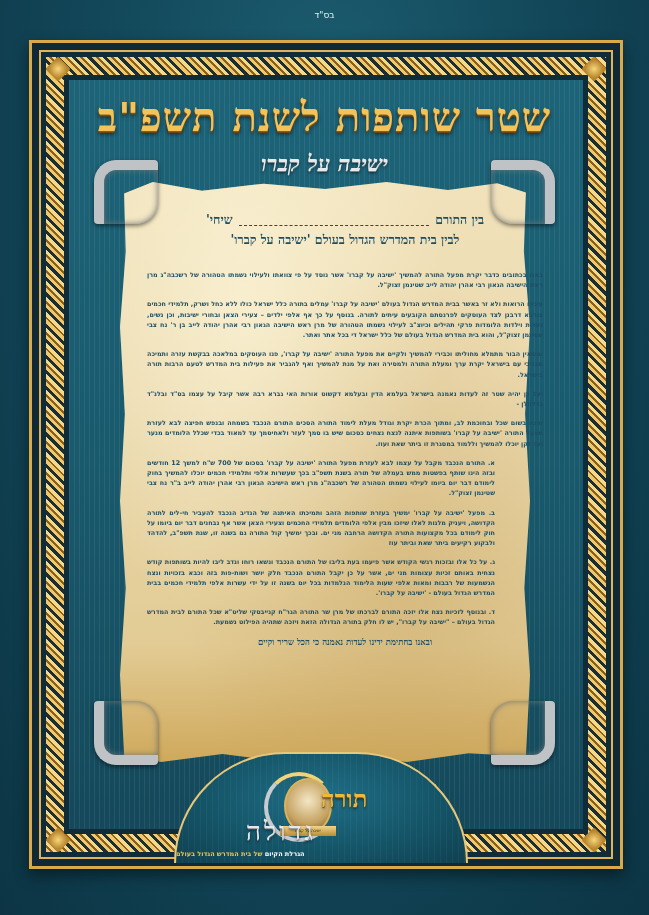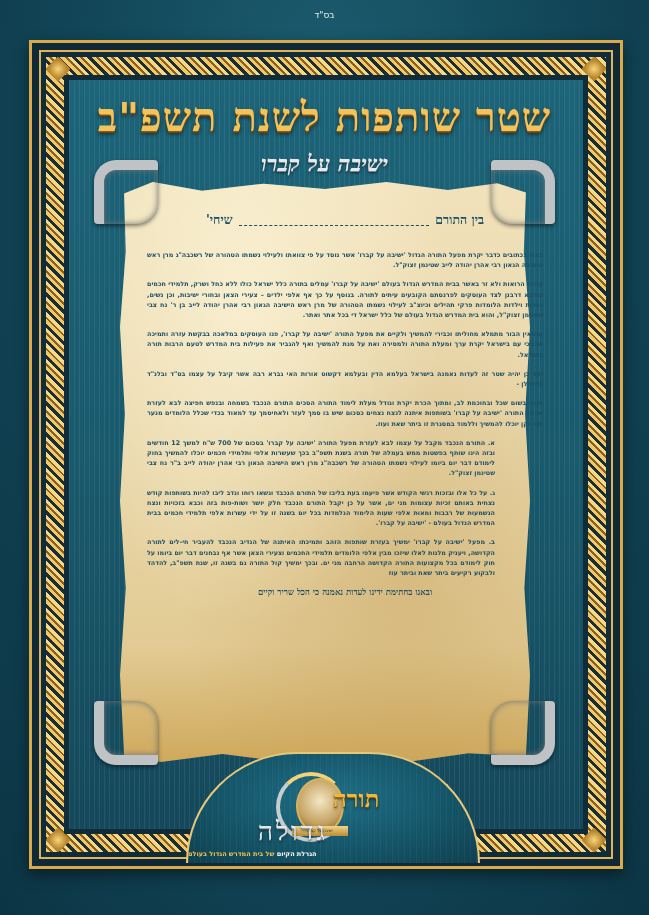--- a/index.html
+++ b/index.html
@@ -92,21 +92,21 @@
     font-size: 6.4px; line-height: 10.2px; font-weight: bold;
     margin-bottom: 9px; text-align: justify;
   }
   .para.indent { padding-right: 48px; }
   .para.first { margin-top: 22px; }
   .closing {
     text-align: center; font-family: "DejaVu Serif", serif; font-weight: bold;
     font-size: 8.5px; margin-top: 2px;
   }
   .logo-dome {
-    position: absolute; left: 186px; top: 752px; width: 294px; height: 160px;
+    position: absolute; left: 174px; top: 752px; width: 294px; height: 160px;
     border-radius: 147px 147px 0 0;
     border: 2px solid #e7c77a; border-bottom: none;
     background:
       repeating-linear-gradient(90deg, rgba(255,255,255,0.04) 0 1px, transparent 1px 6px),
       radial-gradient(ellipse at 50% 40%, #1f6e86 0%, #145366 60%, #0f4050 100%);
     height: 111px;
     overflow: hidden;
   }
   .logo-portrait {
     position: absolute; left: 108px; top: 24px; width: 48px; height: 56px;
@@ -169,30 +169,32 @@
 <div class="silver tr"></div>
 <div class="silver bl"></div>
 <div class="silver br"></div>
 
 <div class="doc">
   <div class="line-heading">
     <span>בין התורם</span>
     <span class="blank"></span>
     <span>שיחי'</span>
   </div>
-
-  <p class="para first">באנו בכתובים כדבר יקרת מפעל התורה הגדול 'ישיבה על קברו' אשר נוסד על פי צוואתו ולעילוי נשמתו הטהורה של רשכבה"ג מרן ראש הישיבה הגאון רבי אהרן יהודה לייב שטינמן זצוק"ל.</p>
+  <div class="line-heading">לבין בית המדרש הגדול בעולם 'ישיבה על קברו'</div>
+
+  <p class="para first">באנו בכתובים כדבר יקרת מפעל התורה להמשיך 'ישיבה על קברו' אשר נוסד על פי צוואתו ולעילוי נשמתו הטהורה של רשכבה"ג מרן ראש הישיבה הגאון רבי אהרן יהודה לייב שטינמן זצוק"ל.</p>
   <p class="para">עינינו הרואות ולא זר באשר בבית המדרש הגדול בעולם 'ישיבה על קברו' עמלים בתורה כלל ישראל כולו ללא כחל ושרק, תלמידי חכמים צורבא דרבנן לצד העוסקים לפרנסתם הקובעים עיתים לתורה. בנוסף על כך אף אלפי ילדים – צעירי הצאן ובחורי ישיבות, וכן נשים, נערות וילדות הלומדות פרקי תהילים וכיוצ"ב לעילוי נשמתו הטהורה של מרן ראש הישיבה הגאון רבי אהרן יהודה לייב בן ר' נח צבי שטינמן זצוק"ל, והוא בית המדרש הגדול בעולם של כלל ישראל די בכל אתר ואתר.</p>
   <p class="para">ומשאין הבור מתמלא מחוליתו וכבירי להמשיך ולקיים את מפעל התורה 'ישיבה על קברו', פנו העוסקים במלאכה בבקשת עזרה ותמיכה מבניכי עם בישראל יקרת ערך ומעלת התורה ולמסירה ואת על מנת להמשיך ואף להגביר את פעילות בית המדרש לטעם הרבות תורה בישראל.</p>
   <p class="para">ועל כן יהיה שטר זה לעדות נאמנה בישראל בעלמא הדין ובעלמא דקשוט אורות האי גברא רבה אשר קיבל על עצמו בס"ד ובלנ"ד כדלהלן -</p>
   <p class="para">והנה בשום שכל ובחוכמת לב, ומתוך הכרת יקרת וגודל מעלת לימוד התורה הסכים התורם הנכבד בשמחה ובנפש חפיצה לבא לעזרת מפעל התורה 'ישיבה על קברו' בשותפות איתנה לנצח נצחים כסכום שיש בו סמך לעזר ולאחיסמך עד למאוד בכדי שכלל הלומדים מנער ועד זקן יוכלו להמשיך וללמוד במסגרת זו ביתר שאת ועוז.</p>
 
   <p class="para indent">א. התורם הנכבד מקבל על עצמו לבא לעזרת מפעל התורה 'ישיבה על קברו' בסכום של 700 ש"ח למשך 12 חודשים ובזה הינו שותף בפשטות ממש בעמלה של תורה בשנת תשפ"ב בכך שעשרות אלפי ותלמידי חכמים יוכלו להמשיך בחוק לימודם דבר יום ביומו לעילוי נשמתו הטהורה של רשכבה"ג מרן ראש הישיבה הגאון רבי אהרן יהודה לייב ב"ר נח צבי שטינמן זצוק"ל.</p>
+  <p class="para indent">ב. מפעל 'ישיבה על קברו' ימשיך בעזרת שותפות הזהב ותמיכתו האיתנה של הנדיב הנכבד להעביר חי-לים לתורה הקדושה, ויעניק מלגות לאלו שיזכו מבין אלפי הלומדים תלמידי החכמים וצעירי הצאן אשר אף נבחנים דבר יום ביומו על חוק לימודם בכל מקצועות התורה הקדושה הרחבה מני ים. ובכך ימשיך קול התורה גם בשנה זו, שנת תשפ"ב, להדהד ולבקוע רקיעים ביתר שאת וביתר עוז</p>
   <p class="para indent">ג. על כל אלו ובזכות רגשי הקודש אשר פיעמו בעת בליבו של התורם הנכבד ונשאו רוחו ונדב ליבו להיות בשותפות קודש נצחית באותם זכיות עצומות מני ים, אשר על כן יקבל התורם הנכבד חלק יושר ושות-פות בזה וכבא בזכויות ונצח הנשמעות של רבבות ומאות אלפי שעות הלימוד הנלמדות בכל יום בשנה זו על ידי עשרות אלפי תלמידי חכמים בבית המדרש הגדול בעולם - 'ישיבה על קברו'.</p>
-  <p class="para indent">ב. מפעל 'ישיבה על קברו' ימשיך בעזרת שותפות הזהב ותמיכתו האיתנה של הנדיב הנכבד להעביר חי-לים לתורה הקדושה, ויעניק מלגות לאלו שיזכו מבין אלפי הלומדים תלמידי החכמים וצעירי הצאן אשר אף נבחנים דבר יום ביומו על חוק לימודם בכל מקצועות התורה הקדושה הרחבה מני ים. ובכך ימשיך קול התורה גם בשנה זו, שנת תשפ"ב, להדהד ולבקוע רקיעים ביתר שאת וביתר עוז</p>
+  <p class="para indent">ד. ובנוסף לזכיות נצח אלו יזכה התורם לברכתו של מרן שר התורה הגר"ח קנייבסקי שליט"א שכל התורם לבית המדרש הגדול בעולם – "ישיבה על קברו", יש לו חלק בתורה הגדולה הזאת ויזכה שתהיה הפילוט נשמעת.</p>
 
   <div class="closing">ובאנו בחתימת ידינו לעדות נאמנה כי הכל שריר וקיים</div>
 </div>
 
 <div class="logo-dome">
   <div class="logo-arc"></div>
   <div class="logo-portrait"></div>
   <div class="logo-ribbon">ישיבה על קברו</div>
   <div class="logo-torah">תורה</div>
   <div class="logo-gedola">גדולה</div>

